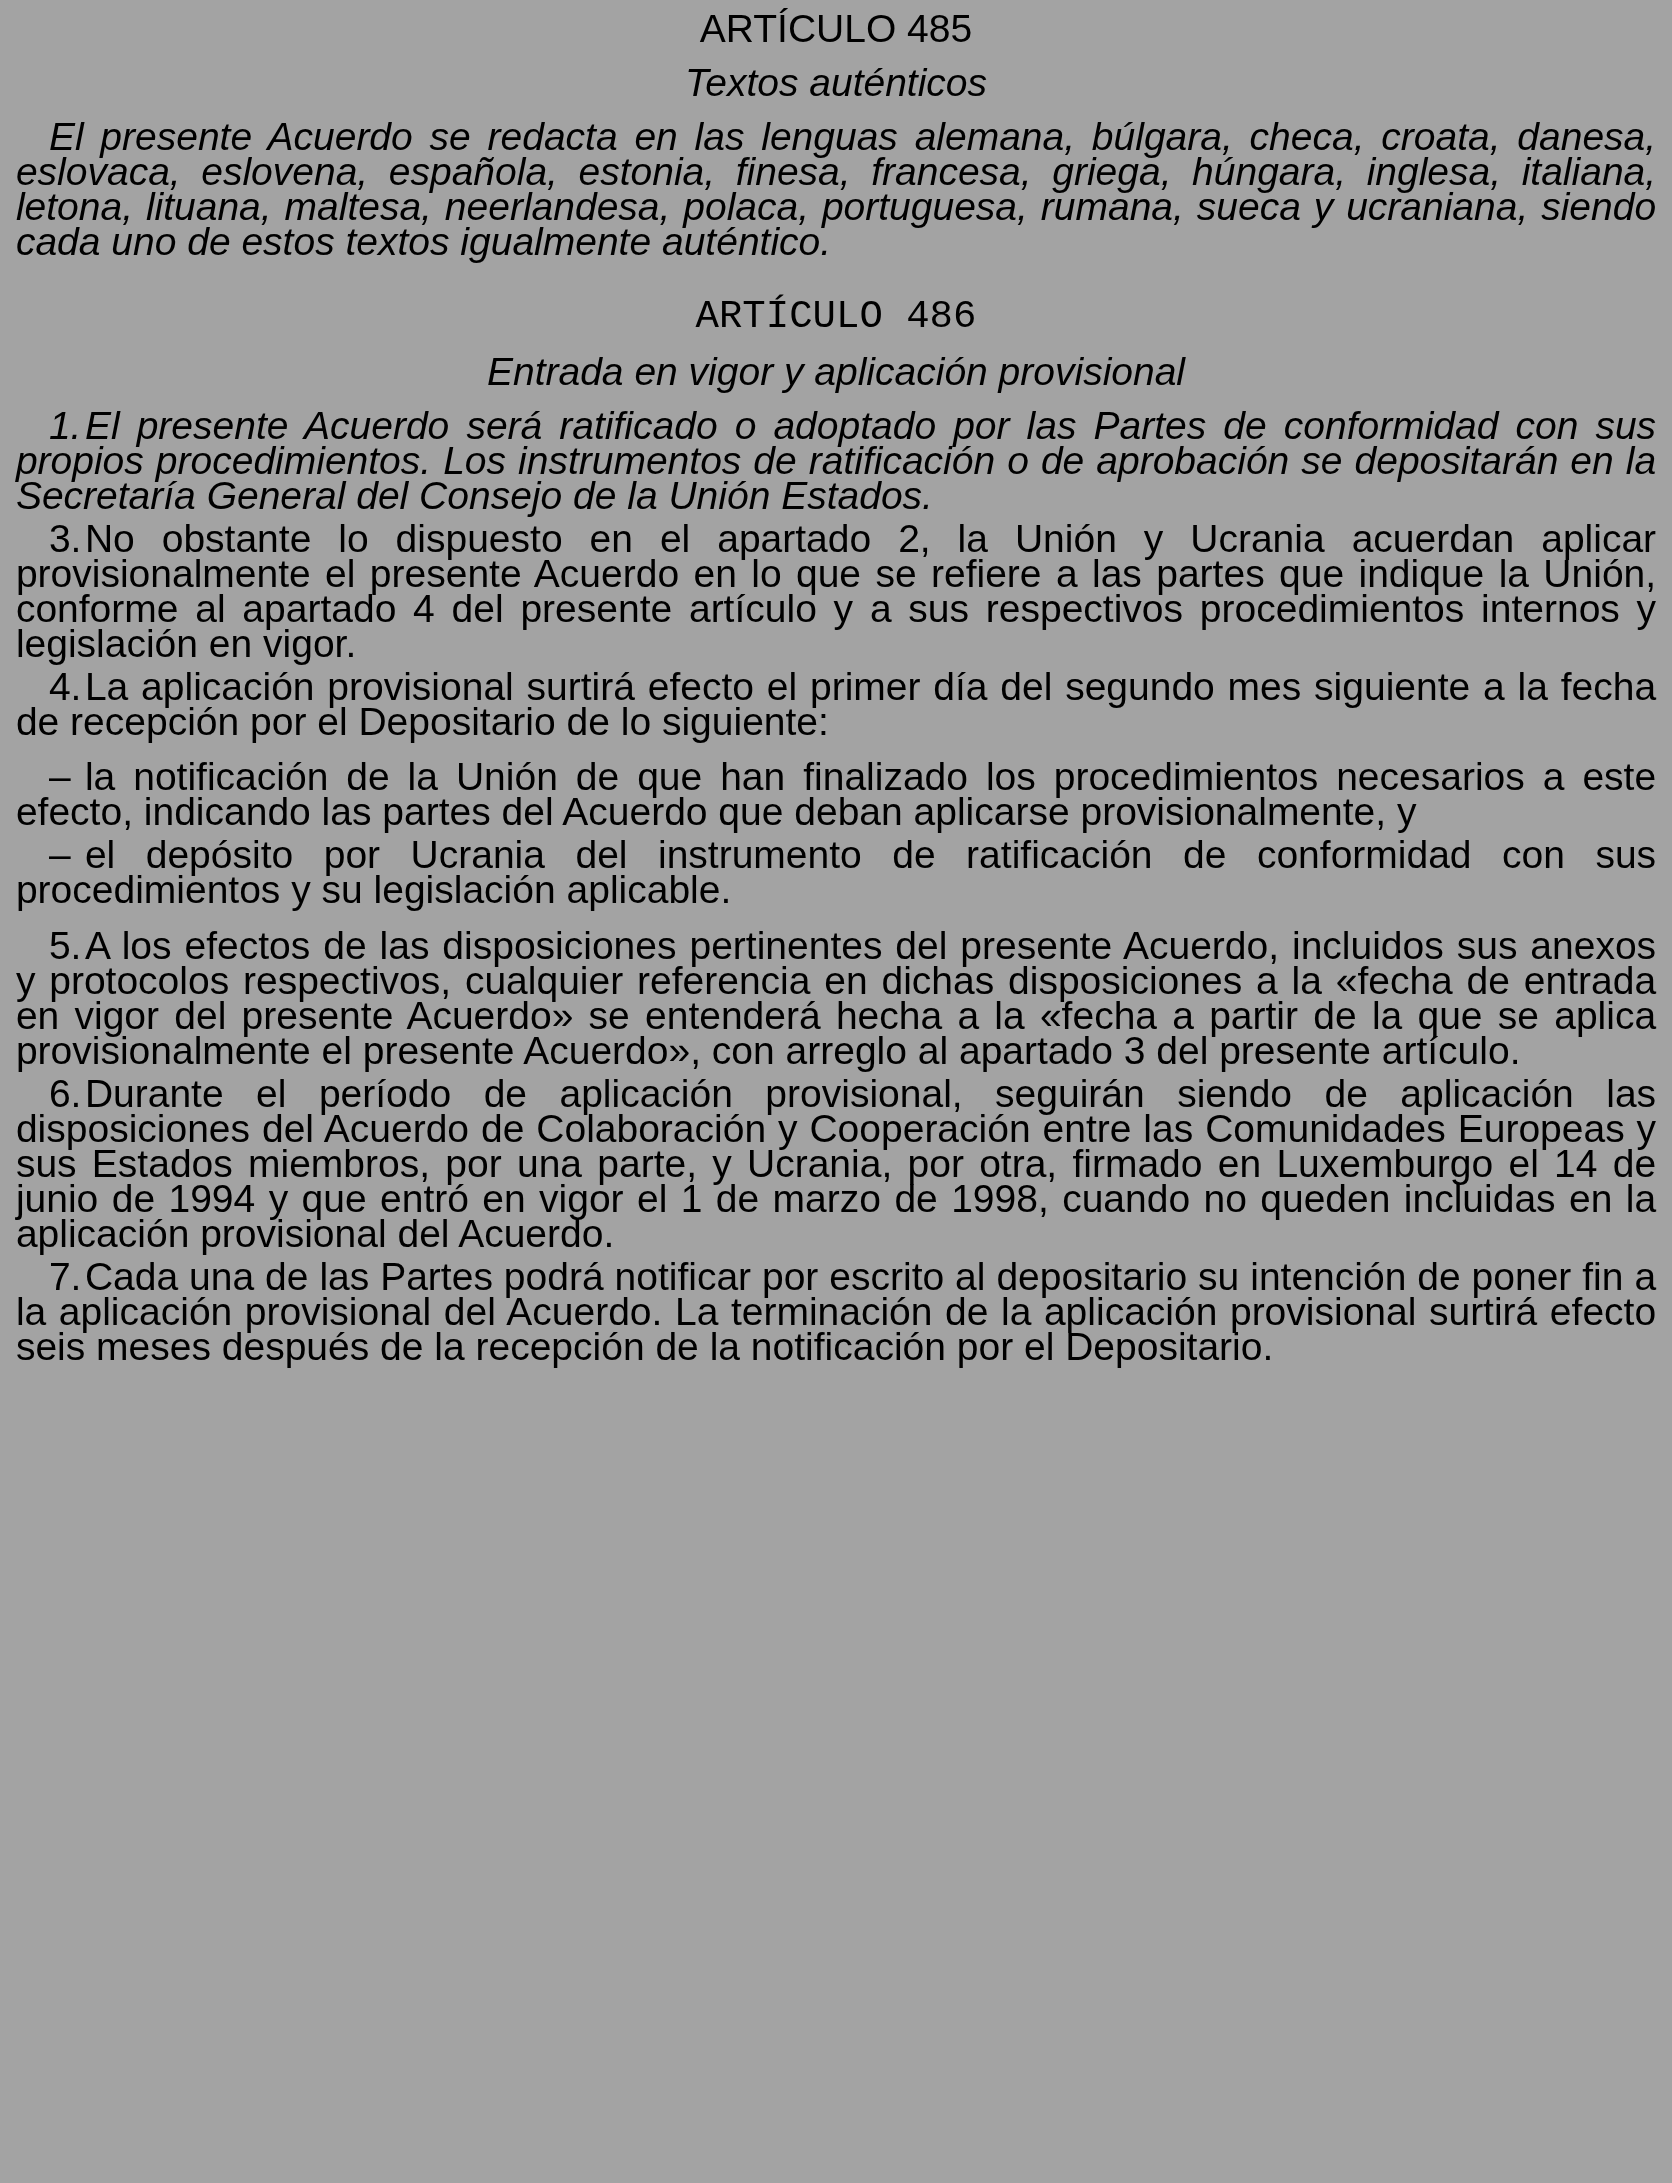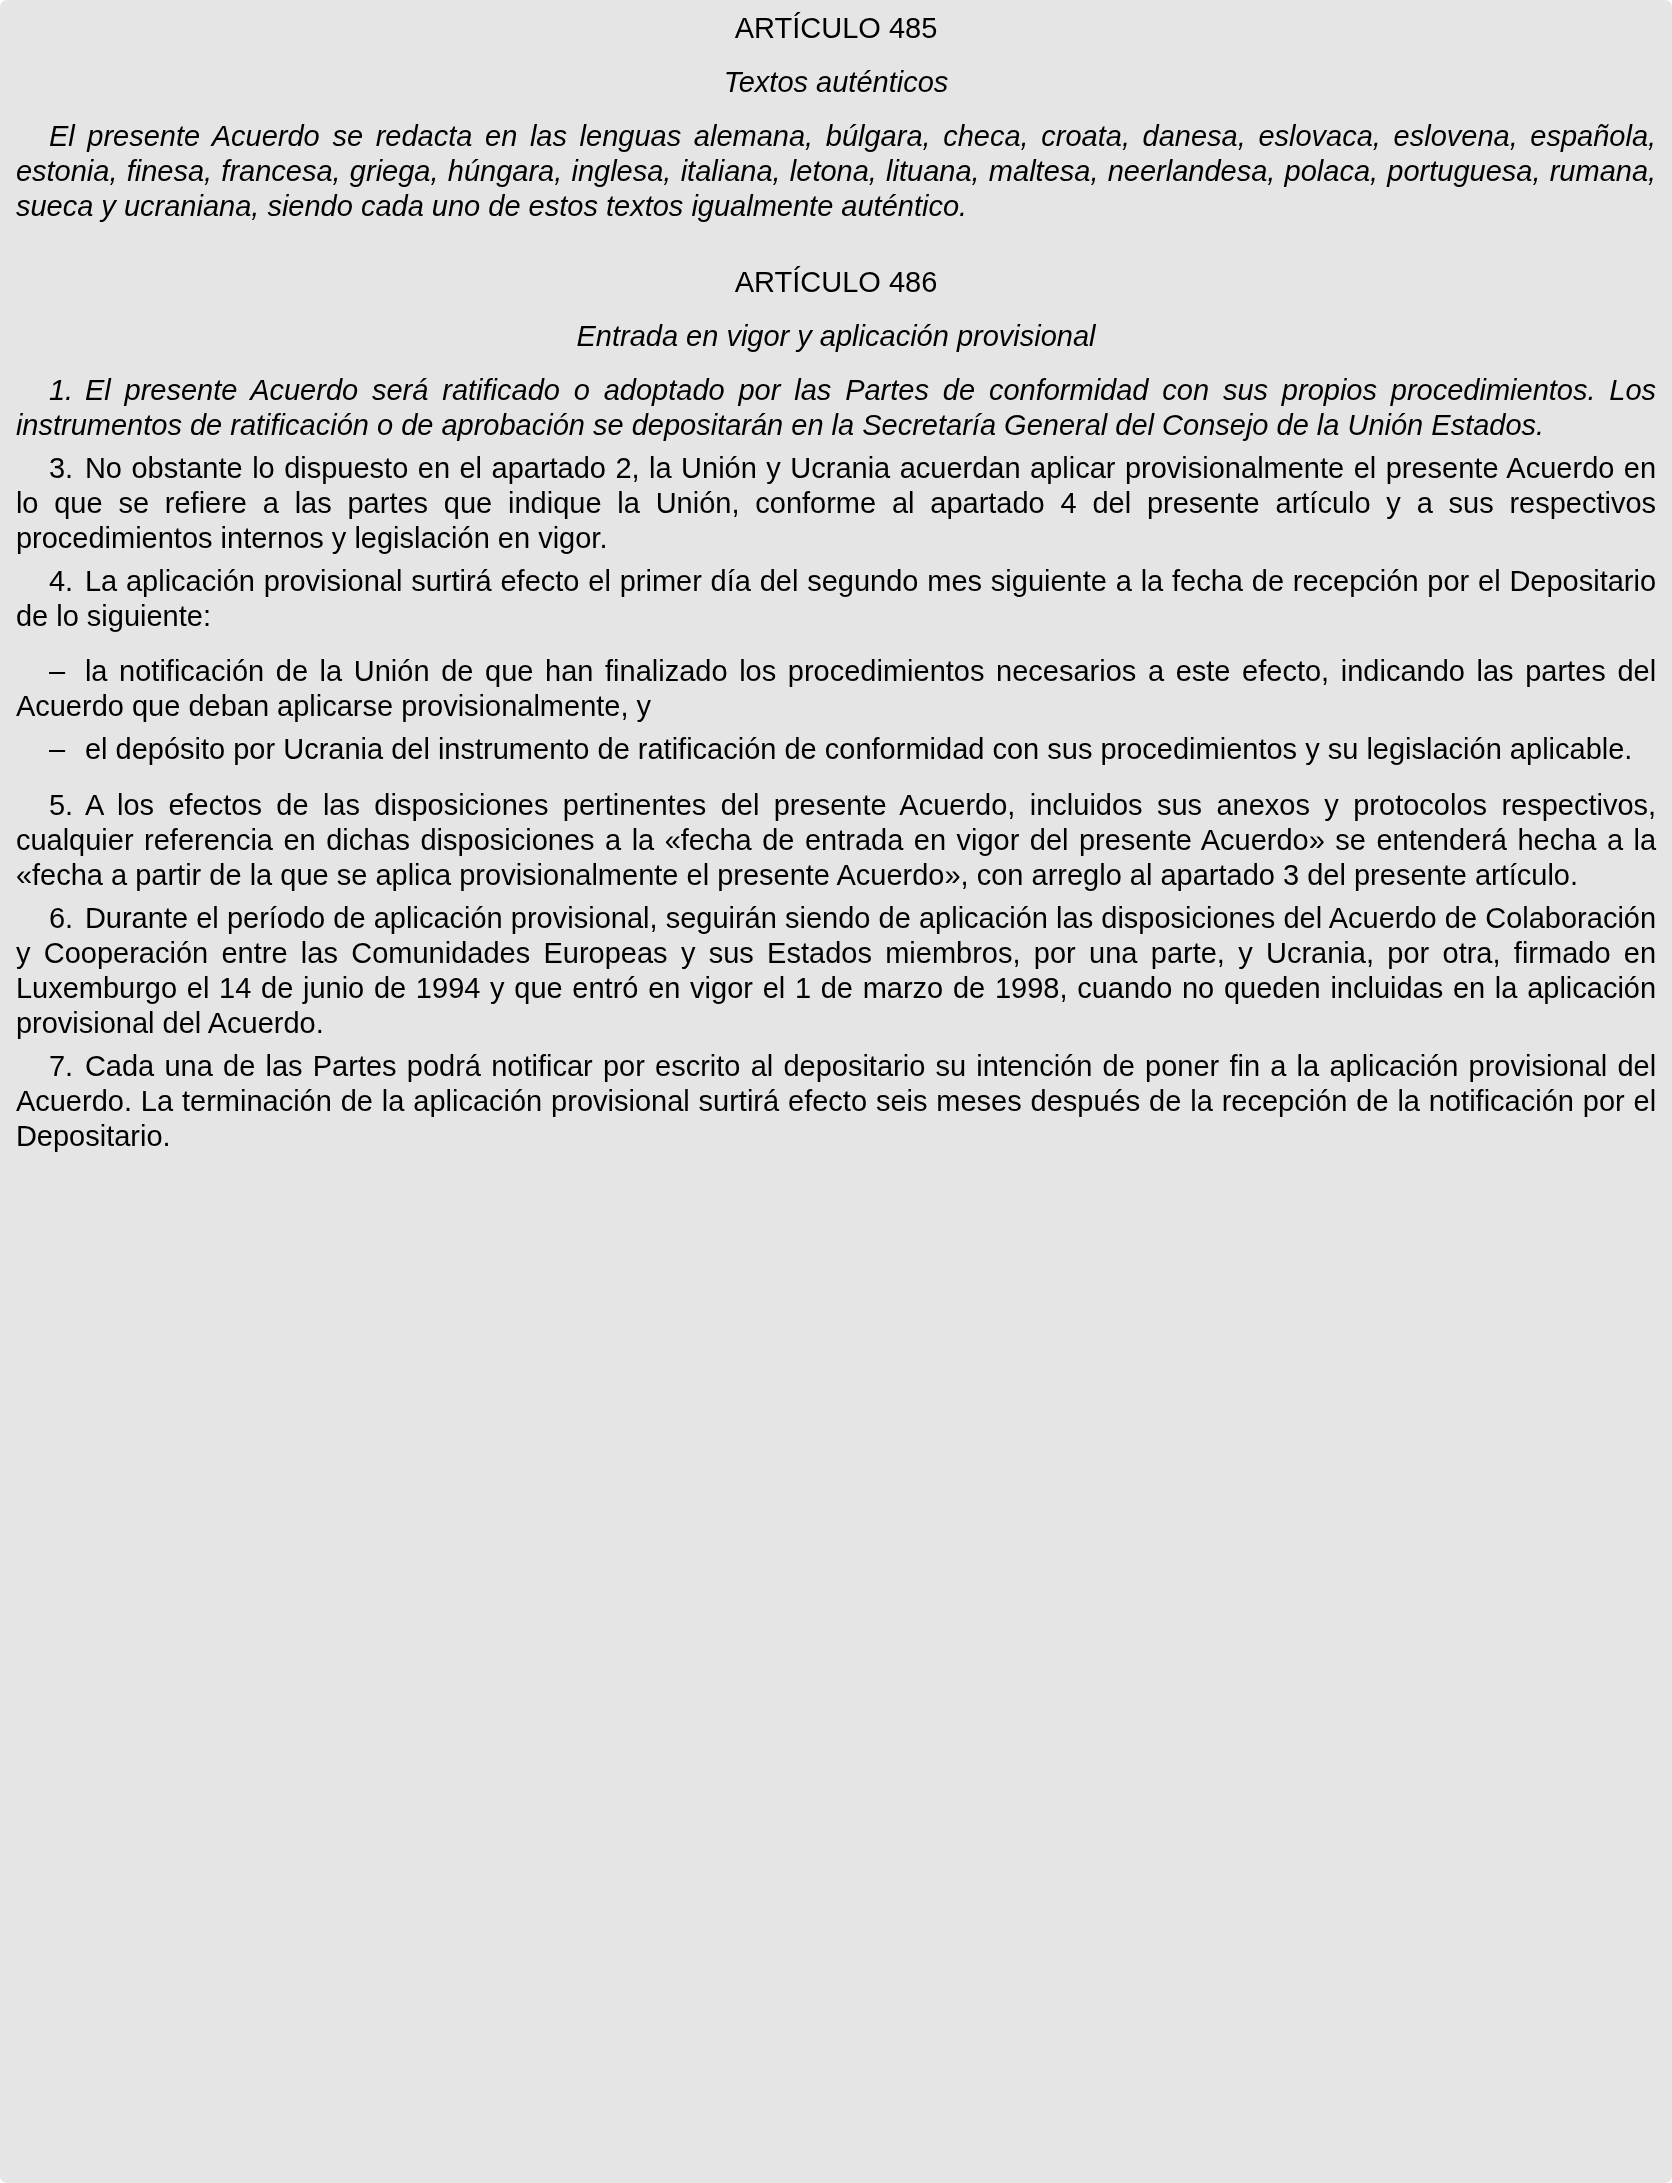--- a/index.html
+++ b/index.html
@@ -6,44 +6,43 @@
       margin: 0;
       padding: 0;
       background: #ffffff;
     }
     .page {
       position: relative;
       width: 1672px;
       height: 2183px;
       box-sizing: border-box;
       padding: 11px 7.9px 0 7.9px;
-      background: #e5e5e5;
+      background: #a3a3a3;
       color: #000000;
       font-family: "Liberation Sans", sans-serif;
-      font-size: 29px;
+      font-size: 39px;
       line-height: 35px;
       overflow: hidden;
-      border-radius: 7px;
     }
     .heading {
       margin: 0;
       text-align: center;
     }
     .para {
       margin: 8px;
       text-align: justify;
       text-indent: 33px;
     }
     .para .marker {
       display: inline-block;
       width: 36px;
       text-indent: 0;
     }
     .mt-a { margin-top: 19px; font-style: italic; }   
-    .mt-b { margin-top: 41px; }   
+    .mt-b { margin-top: 41px; font-family: Liberation Mono, monospace; }   
     .mt-c { margin-top: 20.4px; }   
   </style>
 </head>
 <body>
 
 <div class="page">
 
   <p class="heading">ARTÍCULO 485</p>
 
   <p class="heading mt-a">Textos auténticos</p>

